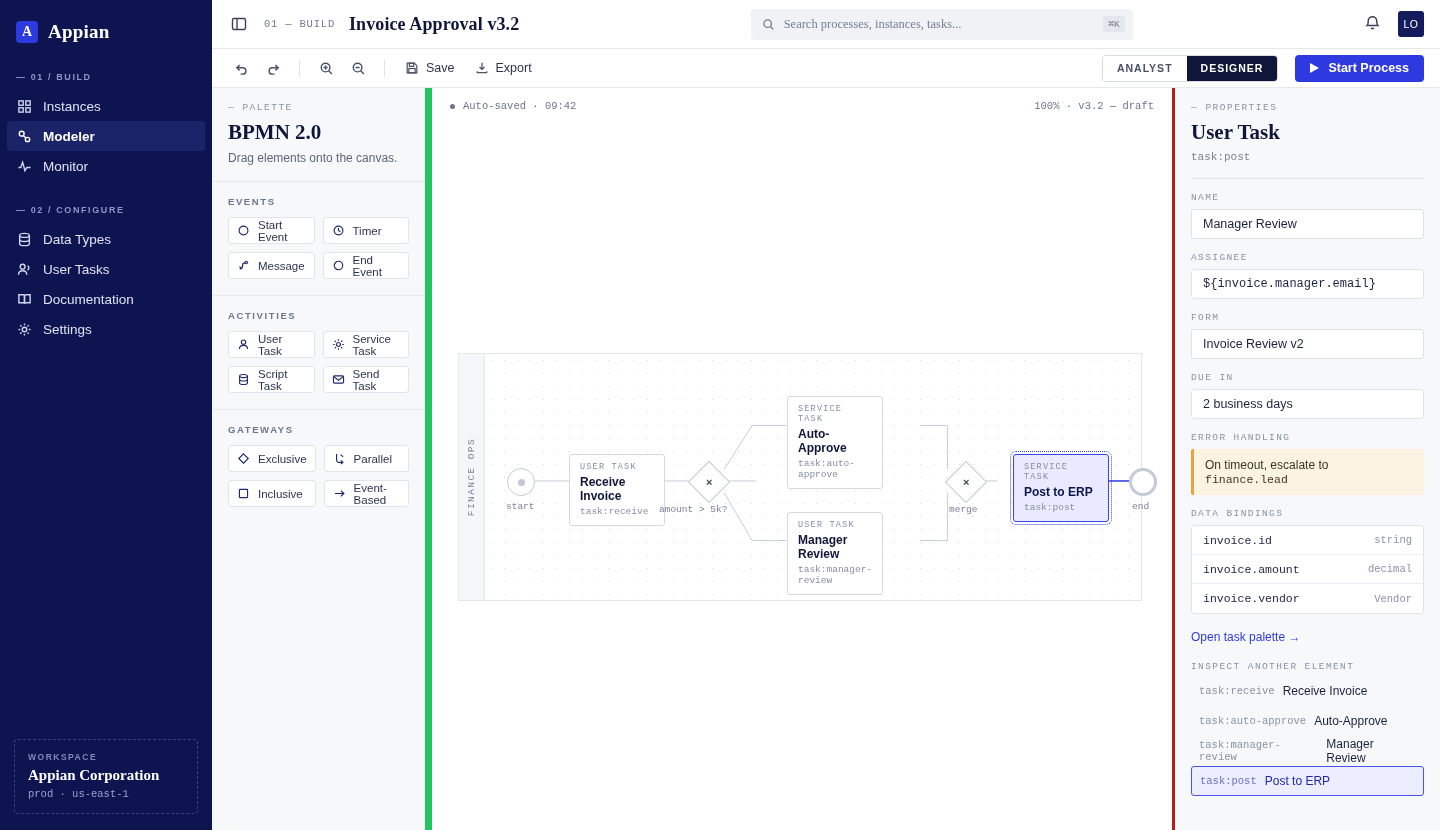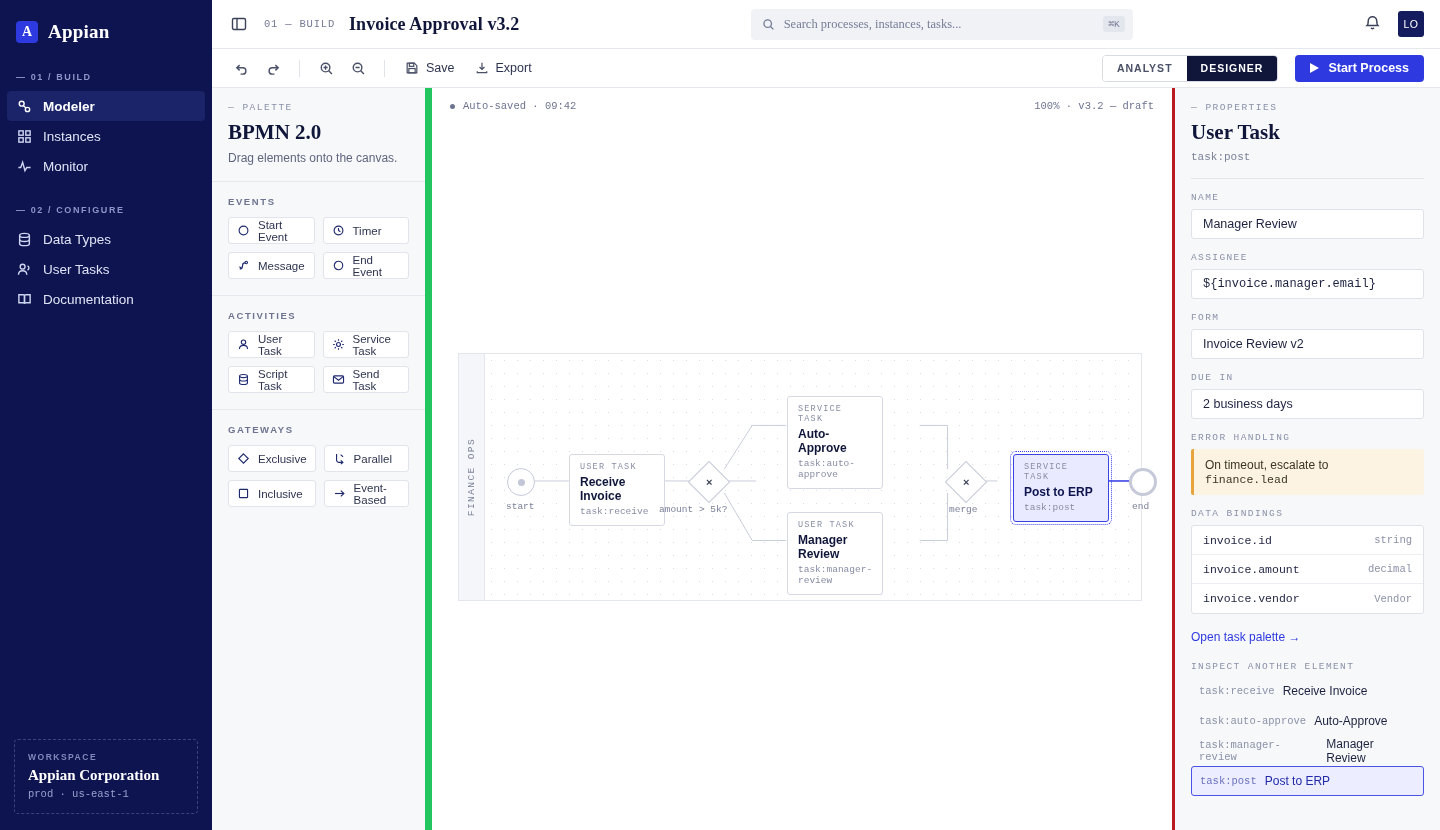--- a/index.html
+++ b/index.html
@@ -228,40 +228,40 @@
 <div class="app">
 
   <aside class="sidebar">
     <div class="brand">
       <div class="brand-mark">A</div>
       <div class="brand-name">Appian</div>
     </div>
 
     <div class="nav-section">
       <div class="nav-head">— 01 / BUILD</div>
-      <div class="nav-item active">
-        <span class="ico">
-            <svg viewBox="0 0 16 16">
-              <circle cx="5" cy="5" r="2.6"></circle>
-              <circle cx="11.2" cy="11.2" r="2.3"></circle>
-              <path d="M6.6 6.9 L9.5 9.5"></path>
-            </svg>
-          </span>
-        <span>Modeler</span>
-      </div>
       <div class="nav-item">
         <span class="ico">
             <svg viewBox="0 0 16 16">
               <rect x="2" y="2" width="4.6" height="4.6"></rect>
               <rect x="9.4" y="2" width="4.6" height="4.6"></rect>
               <rect x="2" y="9.4" width="4.6" height="4.6"></rect>
               <rect x="9.4" y="9.4" width="4.6" height="4.6"></rect>
             </svg>
           </span>
         <span>Instances</span>
+      </div>
+      <div class="nav-item active">
+        <span class="ico">
+            <svg viewBox="0 0 16 16">
+              <circle cx="5" cy="5" r="2.6"></circle>
+              <circle cx="11.2" cy="11.2" r="2.3"></circle>
+              <path d="M6.6 6.9 L9.5 9.5"></path>
+            </svg>
+          </span>
+        <span>Modeler</span>
       </div>
       <div class="nav-item">
         <span class="ico">
             <svg viewBox="0 0 16 16">
               <path d="M1.5 9 L4 9 L6 3.5 L8.5 12.5 L10.5 9 L14.5 9"></path>
             </svg>
           </span>
         <span>Monitor</span>
       </div>
     </div>
@@ -289,20 +289,29 @@
         <span>User Tasks</span>
       </div>
       <div class="nav-item">
         <span class="ico">
             <svg viewBox="0 0 16 16">
               <path d="M2 3h4.6c.8 0 1.4.6 1.4 1.4v8.2c0-.6-.6-1.1-1.4-1.1H2z"></path>
               <path d="M14 3H9.4C8.6 3 8 3.6 8 4.4v8.2c0-.6.6-1.1 1.4-1.1H14z"></path>
             </svg>
           </span>
         <span>Documentation</span>
+      </div>
+      <div class="nav-item">
+        <span class="ico">
+            <svg viewBox="0 0 16 16">
+              <circle cx="8" cy="8" r="2.4"></circle>
+              <path d="M8 1.6v1.8M8 12.6v1.8M1.6 8h1.8M12.6 8h1.8M3.5 3.5l1.3 1.3M11.2 11.2l1.3 1.3M12.5 3.5l-1.3 1.3M4.8 11.2l-1.3 1.3"></path>
+            </svg>
+          </span>
+        <span>Settings</span>
       </div>
     </div>
 
     <div class="workspace">
       <div class="ws-label">WORKSPACE</div>
       <div class="ws-name">Appian Corporation</div>
       <div class="ws-env">prod · us-east-1</div>
     </div>
   </aside>
 

